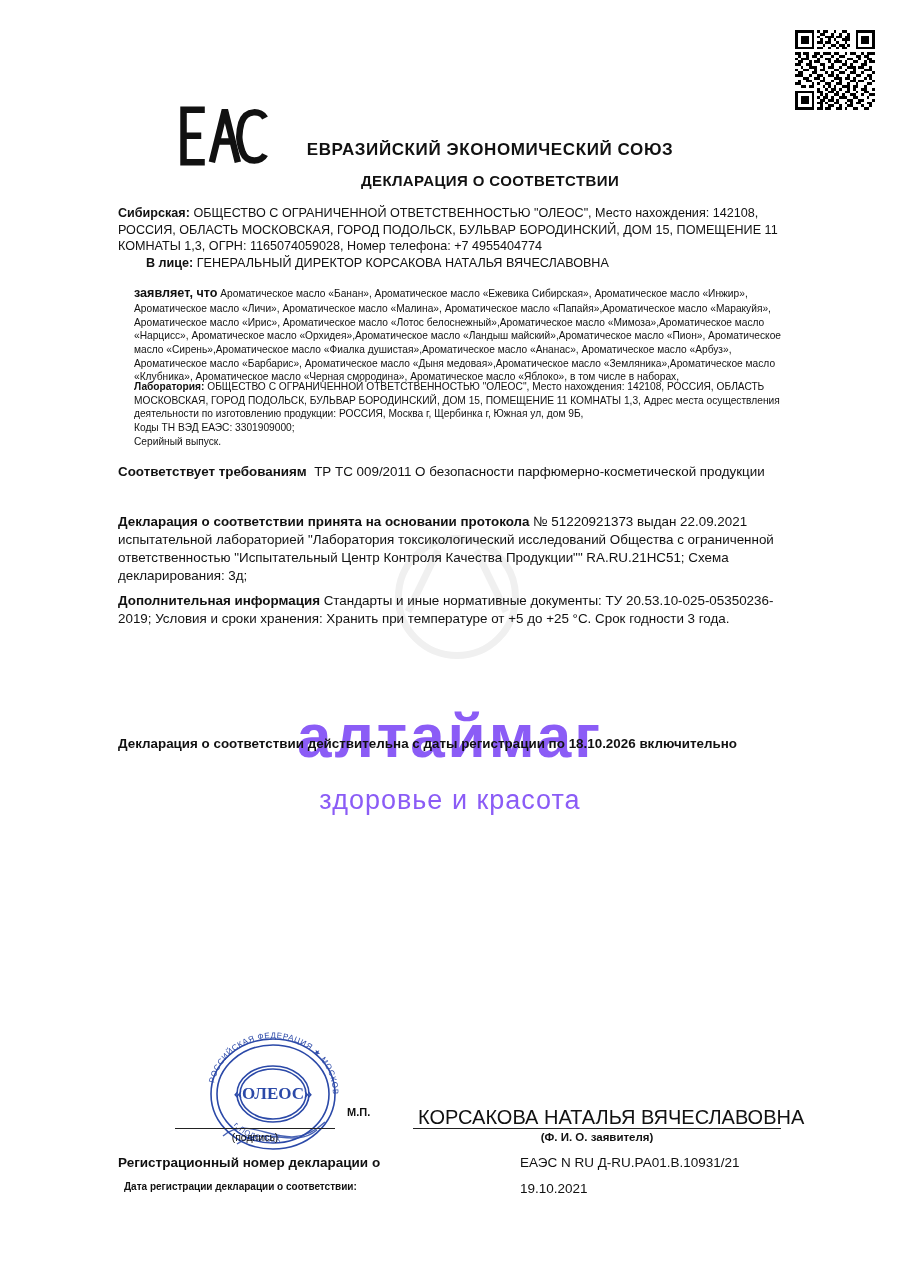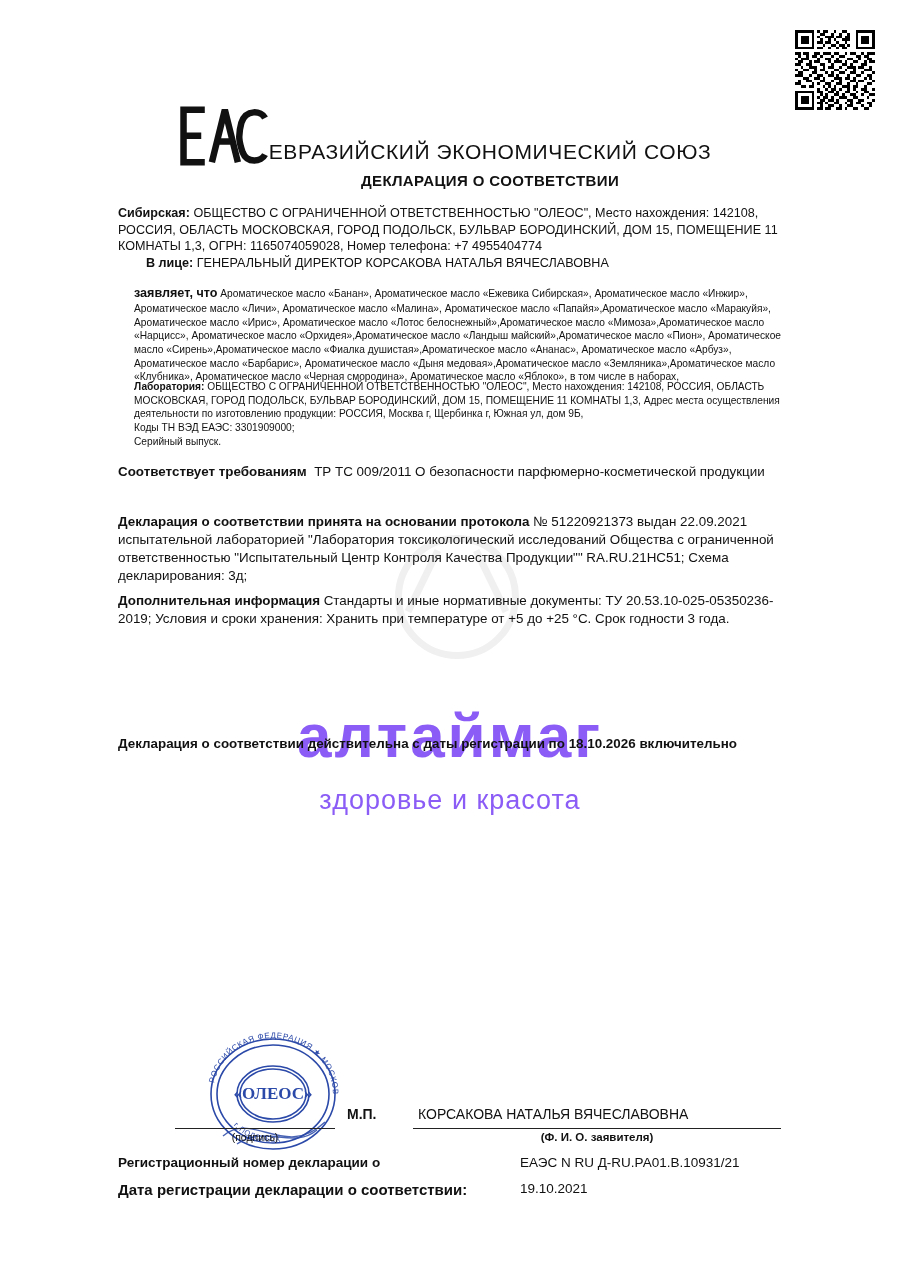--- a/index.html
+++ b/index.html
@@ -38,22 +38,22 @@
     height: 62px;
   }
 
   
   .doc-title {
     position: absolute;
     top: 140px;
     left: 120px;
     width: 740px;
     text-align: center;
-    font-size: 21px;
-    font-weight: normal;
+    font-size: 17px;
+    font-weight: bold;
     letter-spacing: 0.6px;
   }
   .doc-subtitle {
     position: absolute;
     top: 172px;
     left: 120px;
     width: 740px;
     text-align: center;
     font-size: 15px;
     font-weight: bold;
@@ -142,28 +142,28 @@
     width: 160px;
     height: 118px;
     color: #2b49a8;
   }
 
   
   .mp {
     position: absolute;
     left: 347px;
     top: 1106px;
-    font-size: 14px;
+    font-size: 11px;
     font-weight: bold;
   }
   .sig-name {
     position: absolute;
     left: 418px;
     top: 1106px;
-    font-size: 14px;
+    font-size: 20px;
   }
   .sig-line-left {
     position: absolute;
     left: 175px;
     top: 1128px;
     width: 160px;
     border-bottom: 1px solid #222;
   }
   .sig-line-right {
     position: absolute;
@@ -198,23 +198,23 @@
     font-weight: bold;
   }
   .reg-value {
     position: absolute;
     left: 520px;
     top: 1155px;
     font-size: 13.5px;
   }
   .date-label {
     position: absolute;
-    left: 118px;
+    left: 124px;
     top: 1181px;
-    font-size: 15px;
+    font-size: 10px;
     font-weight: bold;
   }
   .date-value {
     position: absolute;
     left: 520px;
     top: 1181px;
     font-size: 13.5px;
   }
 </style>
 </head>

